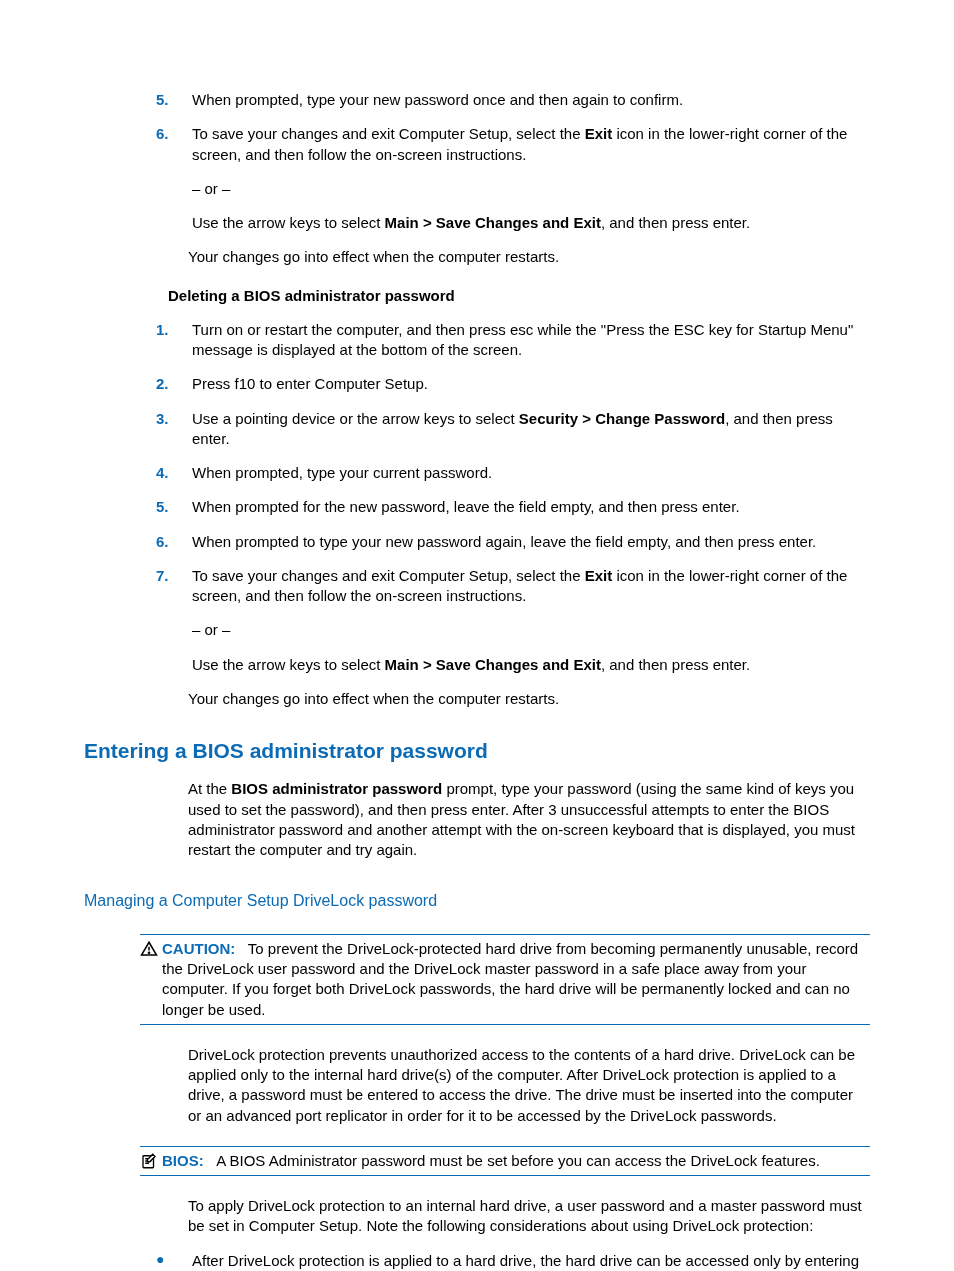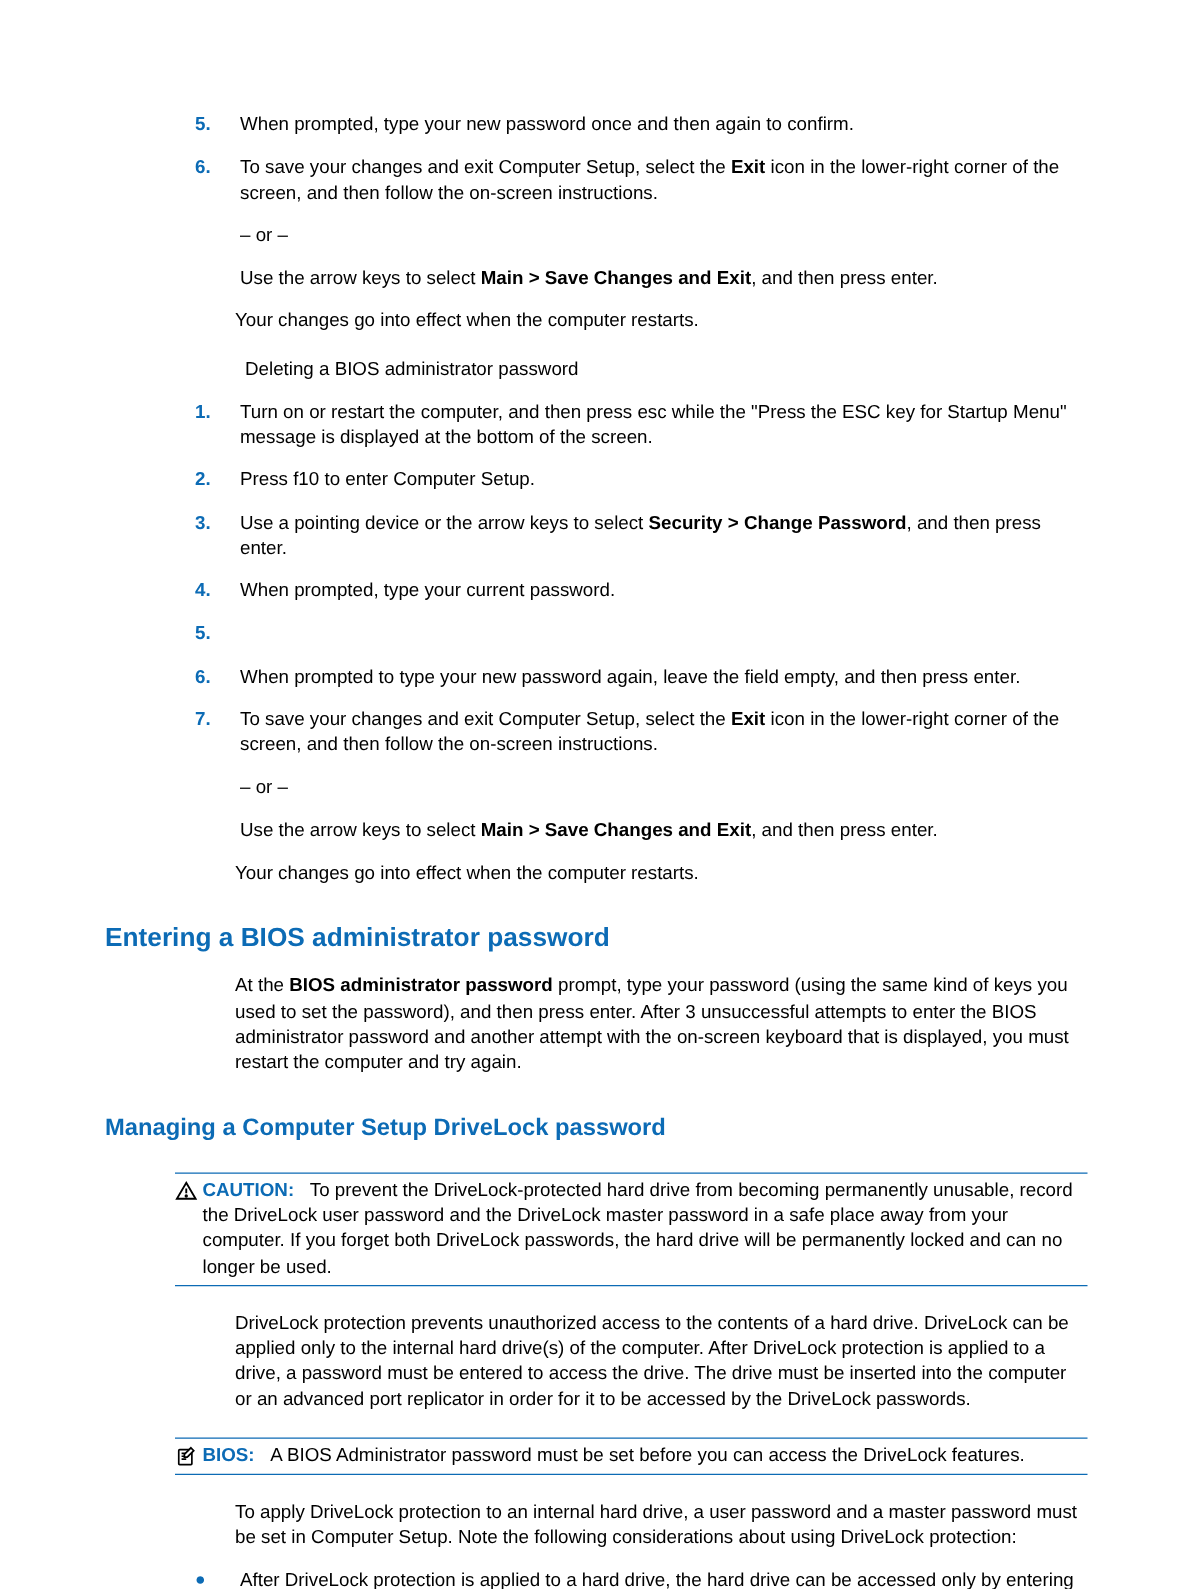--- a/index.html
+++ b/index.html
@@ -30,36 +30,36 @@
     flex: 1;
   }
   .ol-sub {
     margin-top: 14px;
   }
   .para-ind {
     margin-left: 104px;
     margin-bottom: 14px;
   }
   .section-h-bold {
-    font-weight: normal;
-    margin-left: 112px;
+    font-weight: bold;
+    margin-left: 84px;
     margin-bottom: 14px;
     margin-top: 18px;
   }
   .h3 {
     color: #0c6bb5;
     font-weight: bold;
     font-size: 21px;
     margin-top: 28px;
     margin-bottom: 14px;
   }
   .h2 {
     color: #0c6bb5;
-    font-weight: bold;
-    font-size: 19px;
+    font-weight: normal;
+    font-size: 16px;
     margin-top: 30px;
     margin-bottom: 16px;
   }
   .admon {
     margin-left: 56px;
     margin-bottom: 14px;
     margin-top: 10px;
     padding-top: 6px;
     padding-bottom: 6px;
     position: relative;
@@ -143,20 +143,23 @@
   <div class="ol-body">
     <span>Use a pointing device or the arrow keys to select </span><b>Security &gt; Change Password</b><span>, and then press </span><span class="key">enter</span><span>.</span>
   </div>
 </div>
 <div class="ol-item">
   <div class="ol-num">4.</div>
   <div class="ol-body">When prompted, type your current password.</div>
 </div>
 <div class="ol-item">
   <div class="ol-num">5.</div>
+  <div class="ol-body">
+    <span>When prompted for the new password, leave the field empty, and then press </span><span class="key">enter</span><span>.</span>
+  </div>
 </div>
 <div class="ol-item">
   <div class="ol-num">6.</div>
   <div class="ol-body">
     <span>When prompted to type your new password again, leave the field empty, and then press </span><span class="key">enter</span><span>.</span>
   </div>
 </div>
 <div class="ol-item">
   <div class="ol-num">7.</div>
   <div class="ol-body">

